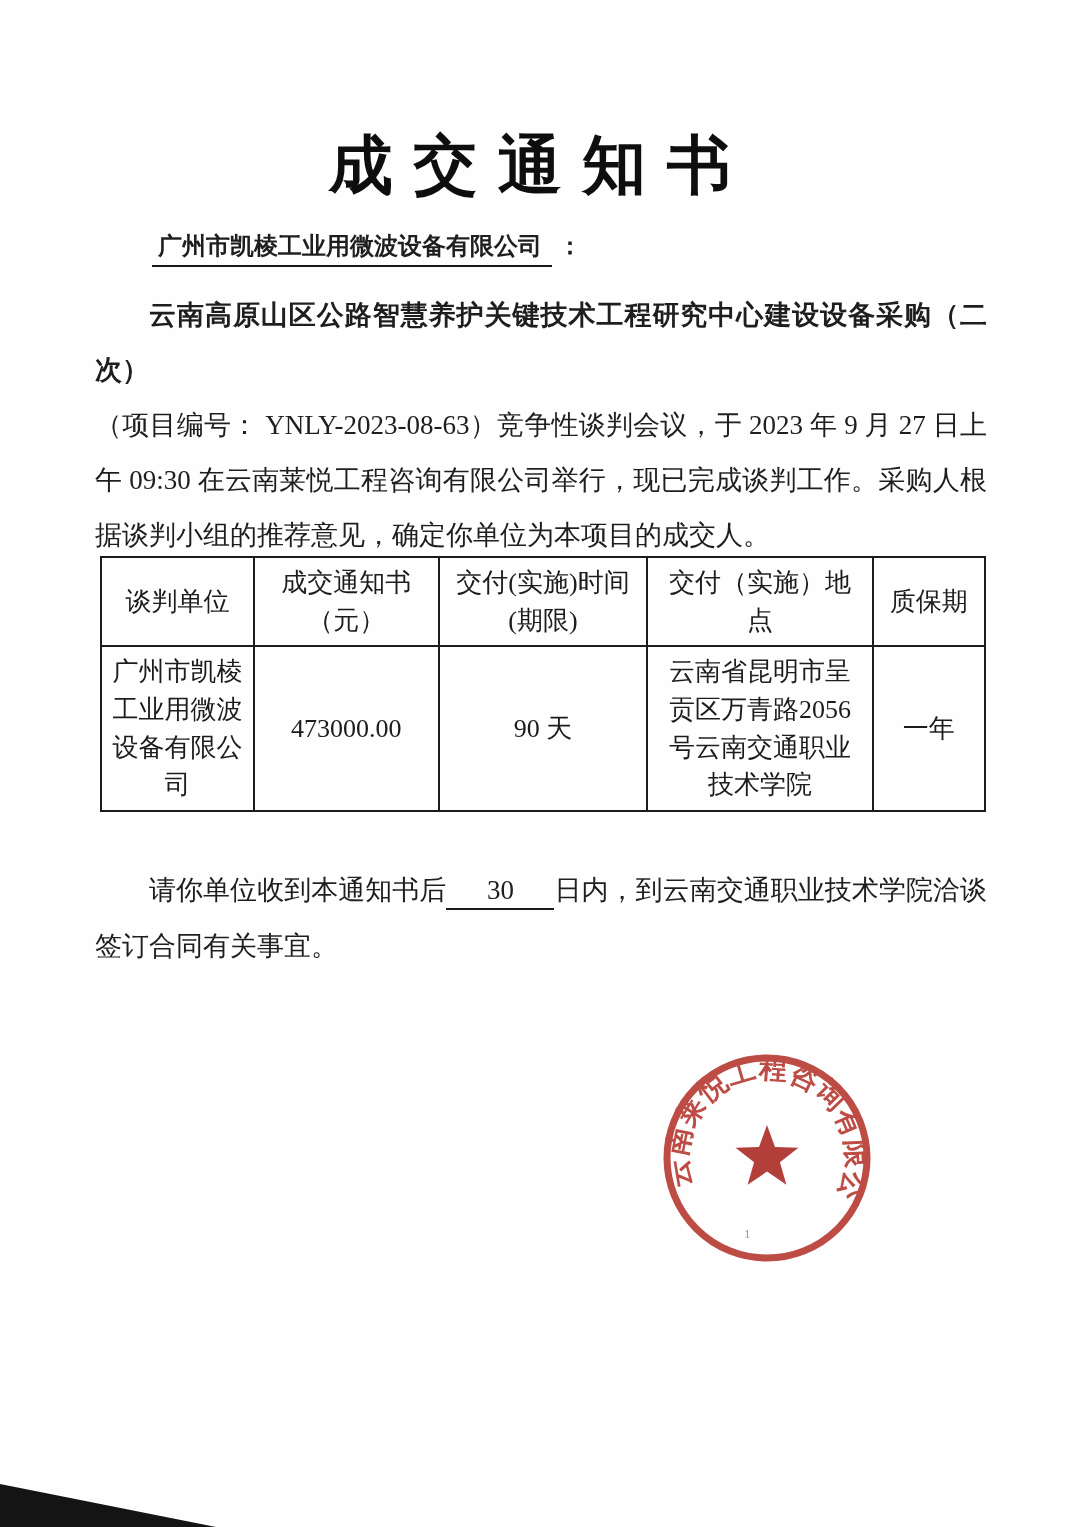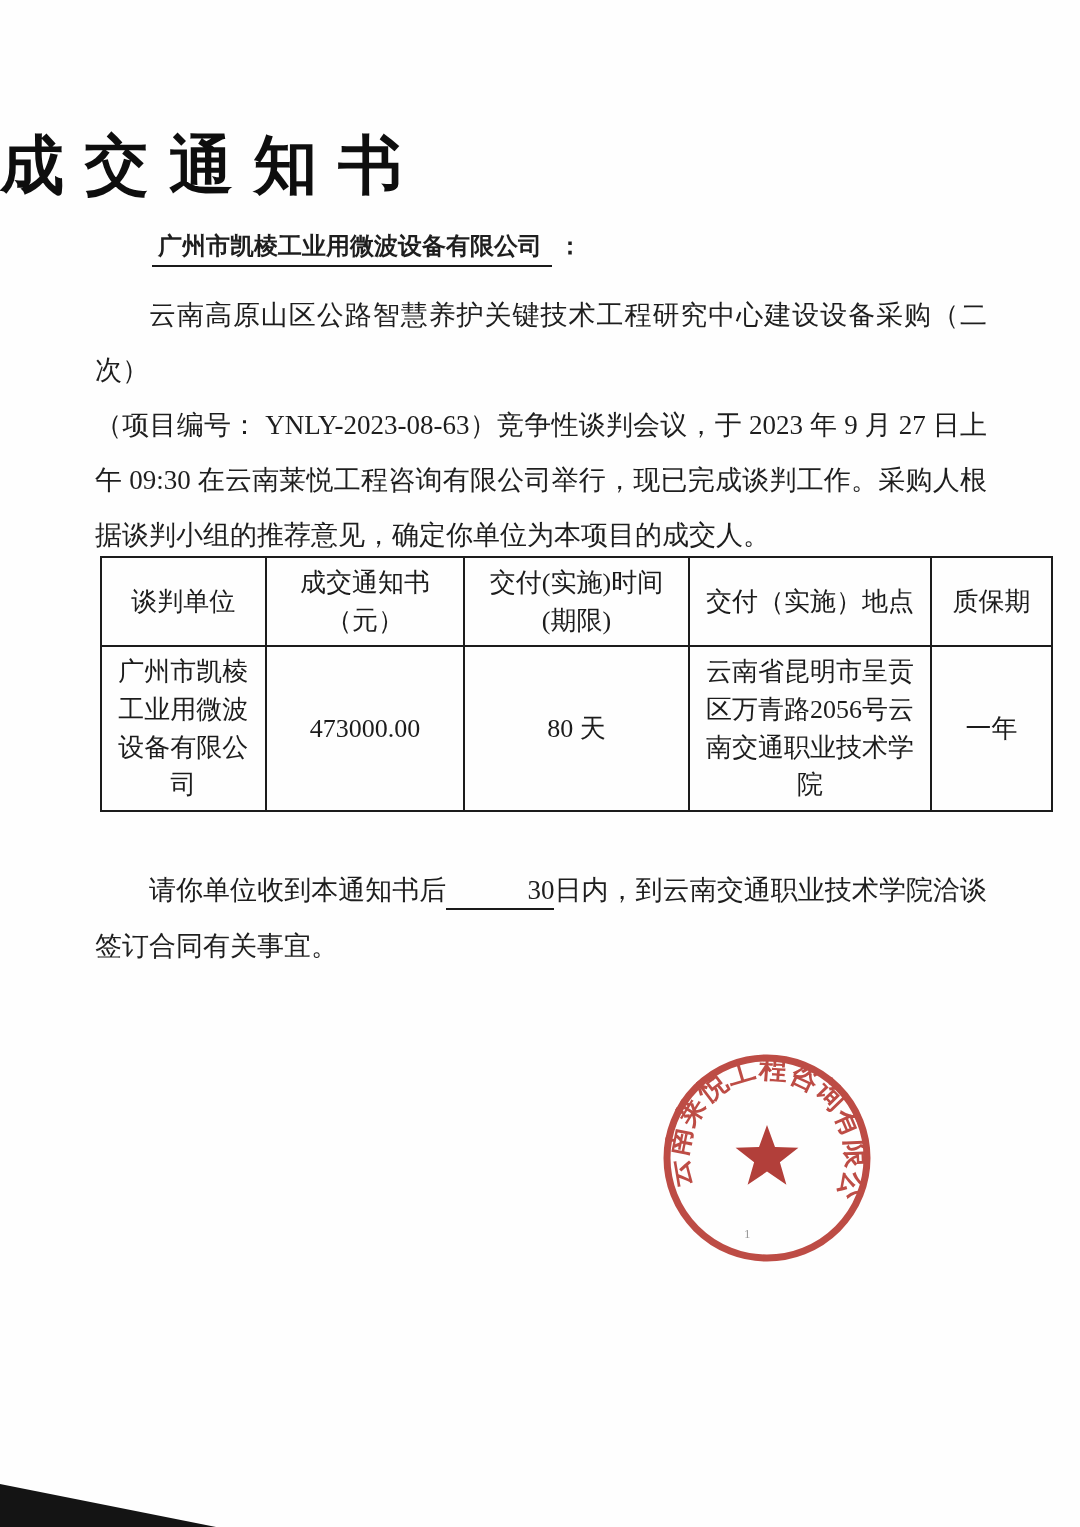--- a/index.html
+++ b/index.html
@@ -7,20 +7,21 @@
     position:relative;
     width:1080px;height:1527px;
     margin:0 auto;
     background:#fefefe;
     overflow:hidden;
     font-family:"Liberation Serif", serif;
     color:#1e1e1e;
   }
   .doc-title{
     position:absolute;top:122px;left:0;width:100%;
+    text-align:center;
     font-size:64px;font-weight:bold;
     letter-spacing:0.32em;
     color:#0e0e0e;
     margin:0;
   }
   .addressee{
     position:absolute;top:230px;left:152px;
     font-size:24px;font-weight:bold;
   }
   .addressee .name{
@@ -28,24 +29,24 @@
     border-bottom:2px solid #1a1a1a;
     padding:0 10px 3px 6px;
   }
   .addressee .colon{padding-left:6px;}
   .body-text{
     position:absolute;top:288px;left:95px;width:892px;
     font-size:27px;line-height:55px;
     text-align:justify;
   }
   .body-text p{margin:0;}
-  .para-project{font-weight:normal;text-indent:2em;}
+  .para-project{font-weight:bold;text-indent:2em;}
   .seg-bold{font-weight:normal;}
   .award-table-wrap{
-    position:absolute;top:556px;left:100px;width:953px;
+    position:absolute;top:556px;left:100px;width:886px;
   }
   table.award{
     width:100%;
     border-collapse:collapse;
     table-layout:fixed;
     font-size:26px;
     color:#1c1c1c;
   }
   table.award th, table.award td{
     border:2px solid #1c1c1c;
@@ -59,21 +60,21 @@
   table.award tbody tr{height:150px;}
   .closing{
     position:absolute;top:862px;left:95px;width:892px;
     font-size:27px;line-height:56px;
     text-align:justify;
     text-indent:2em;
   }
   .days-underline{
     display:inline-block;
     min-width:108px;
-    text-align:right;
+    text-align:center;
     border-bottom:2px solid #1a1a1a;
     text-indent:0;
     line-height:1.1;
     padding-bottom:2px;
   }
   .signature{
     position:absolute;top:1116px;left:601px;
     font-size:28px;line-height:60px;
     color:#222;
   }
@@ -133,21 +134,21 @@
           <th>成交通知书（元）</th>
           <th>交付(实施)时间(期限)</th>
           <th>交付（实施）地点</th>
           <th>质保期</th>
         </tr>
       </thead>
       <tbody>
         <tr>
           <td>广州市凯棱工业用微波设备有限公司</td>
           <td>473000.00</td>
-          <td>80 天</td>
+          <td>90 天</td>
           <td>云南省昆明市呈贡区万青路2056号云南交通职业技术学院</td>
           <td>一年</td>
         </tr>
       </tbody>
     </table>
   </div>
 
   <div class="closing">
     <span>请你单位收到本通知书后</span><span class="days-underline">30</span><span>日内，到云南交通职业技术学院洽谈签订合同有关事宜。</span>
   </div>

